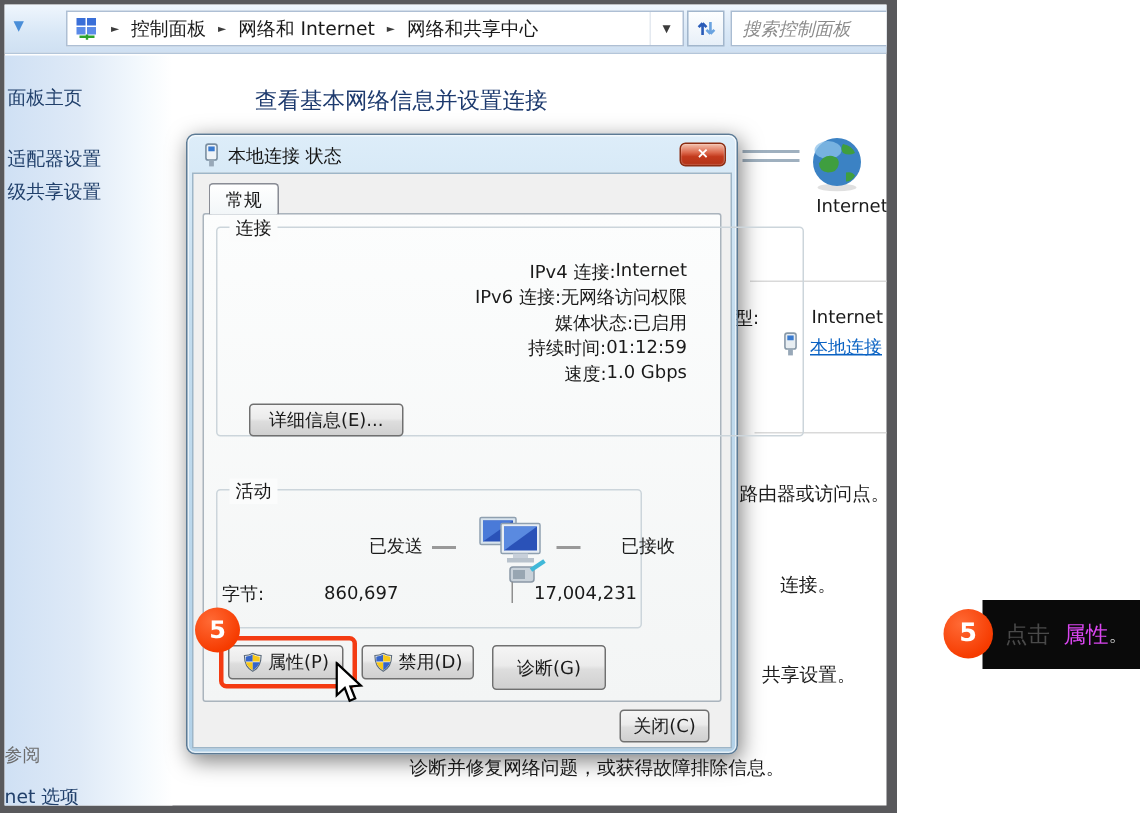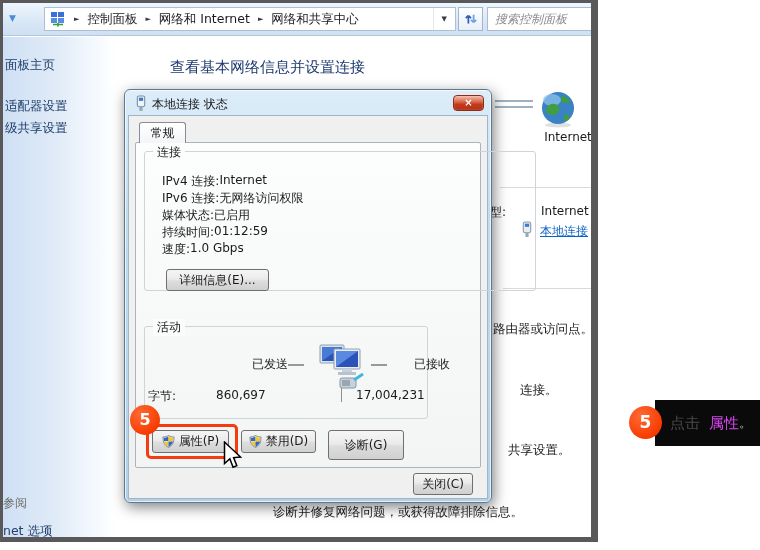--- a/index.html
+++ b/index.html
@@ -53,21 +53,21 @@
                text-align:center; line-height:14px; box-shadow:inset 0 0 1px rgba(255,255,255,.8); cursor:pointer; }
   .dlg-client { position:absolute; left:3px; top:25px; width:360px; height:384px;
                 background:#f0f0f0; border:1px solid #9eb6c8;padding-left:38px; }
   .tab { position:absolute; left:10px; top:6px; width:47px; height:21px; z-index:2;
          background:linear-gradient(#ffffff,#f2f6f8); border:1px solid #898c95; border-bottom:none;
          border-radius:3px 3px 0 0; font-size:12px; color:#1a1a1a; text-align:center; line-height:20px; cursor:pointer; }
   .tab-page { position:absolute; left:6px; top:26px; width:346px; height:326px;
               background:linear-gradient(#fcfdfd,#f3f5f5); border:1px solid #aab4bd; border-radius:2px; }
   .grp { position:absolute; border:1px solid #ccd5db; border-radius:3px; }
   .grp-label { position:absolute; top:-8px; left:8px; background:#fbfcfc; padding:0 4px; font-size:12px; color:#1a1a1a; }
-  .crow { position:absolute; left:26px; width:296px; display:flex; justify-content:flex-start;
+  .crow { position:absolute; left:26px; width:296px; display:flex; justify-content:flex-end;
           font-size:12px; color:#1a1a1a; }
   .w7btn { position:absolute; background:linear-gradient(#f5f5f5,#ebebeb 45%,#dddddd 55%,#d0d0d0);
            border:1px solid #707070; border-radius:3px; font-size:12px; color:#1a1a1a;
            display:flex; align-items:center; justify-content:center; gap:4px; cursor:pointer; }
   .dash { position:absolute; height:2px; background:#999; }
   .vdiv { position:absolute; width:1px; height:14px; background:#8f8f8f; }
   .num { position:absolute; font-size:12px; color:#1a1a1a; }
   .hl-box { position:absolute; border:3px solid #f43b12; border-radius:5px; z-index:5; }
 
   
@@ -192,21 +192,21 @@
             <span>速度:</span>
             <span>1.0 Gbps</span>
           </div>
           <div class="w7btn" style="left:30px;top:126px;width:103px;height:22px">
             <span>详细信息(E)...</span>
           </div>
 
           <div class="grp" style="left:8px;top:183px;width:284px;height:93px">
             <span class="grp-label">活动</span>
           </div>
-          <div class="txt12" style="left:116px;top:213px">已发送</div>
+          <div class="txt12" style="left:110px;top:213px">已发送</div>
           <div class="txt12" style="left:278px;top:213px">已接收</div>
           <div class="dash" style="left:152px;top:221px;width:16px"></div>
           <div class="dash" style="left:235px;top:221px;width:16px"></div>
           <svg style="position:absolute;left:182px;top:198px" width="48" height="52" viewBox="0 0 48 52">
             <rect x="2" y="4" width="24" height="18" rx="1" fill="#d8e4ee" stroke="#8fa0b0"></rect>
             <rect x="4" y="6" width="20" height="14" fill="#2a52b8"></rect>
             <path d="M4 6 h20 l-20 14z" fill="#4a7ad8"></path>
             <rect x="16" y="8" width="26" height="20" rx="1" fill="#e8eef4" stroke="#8fa0b0"></rect>
             <rect x="18" y="10" width="22" height="16" fill="#2a52b8"></rect>
             <path d="M18 10 h22 l-22 16z" fill="#5a8ae0"></path>

